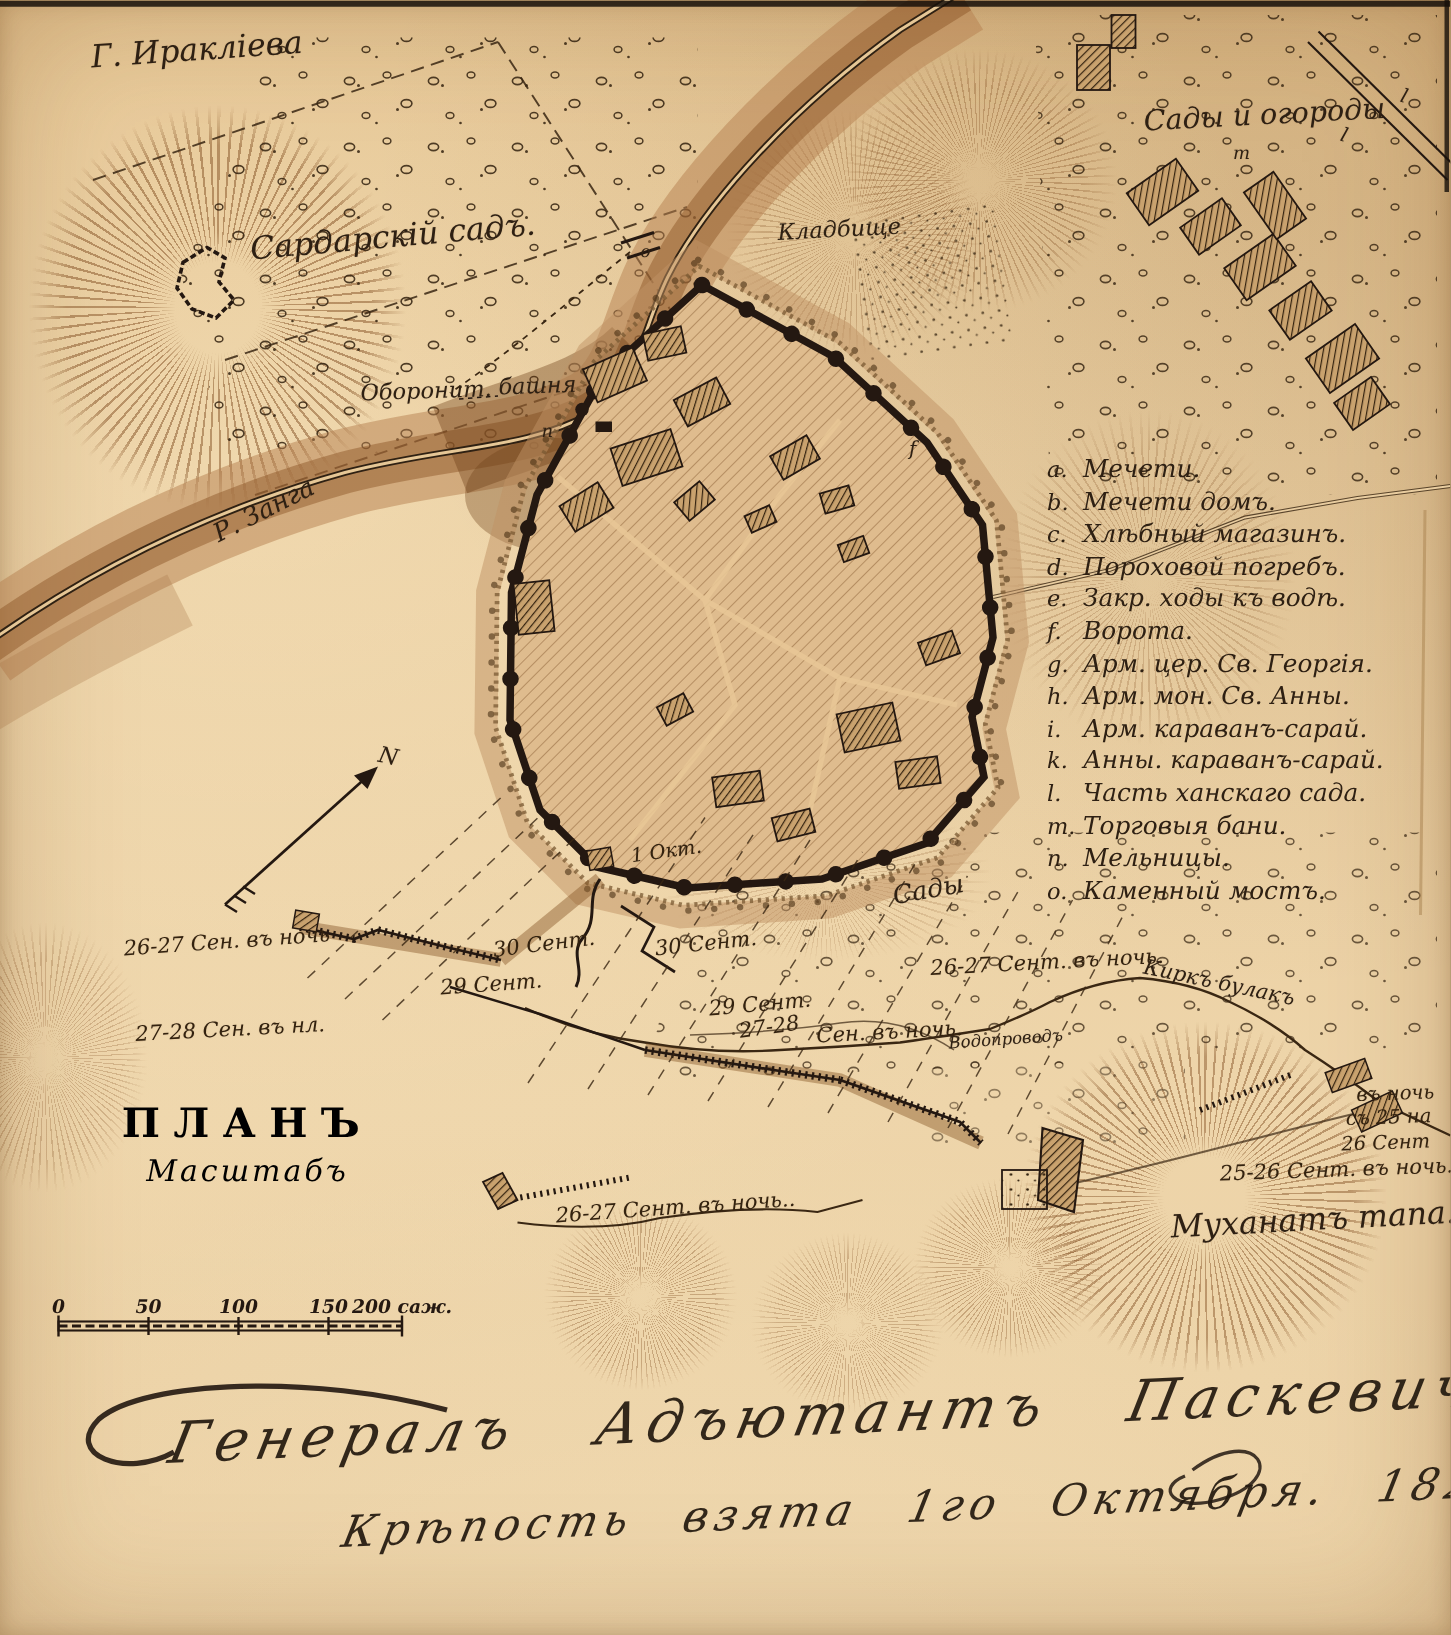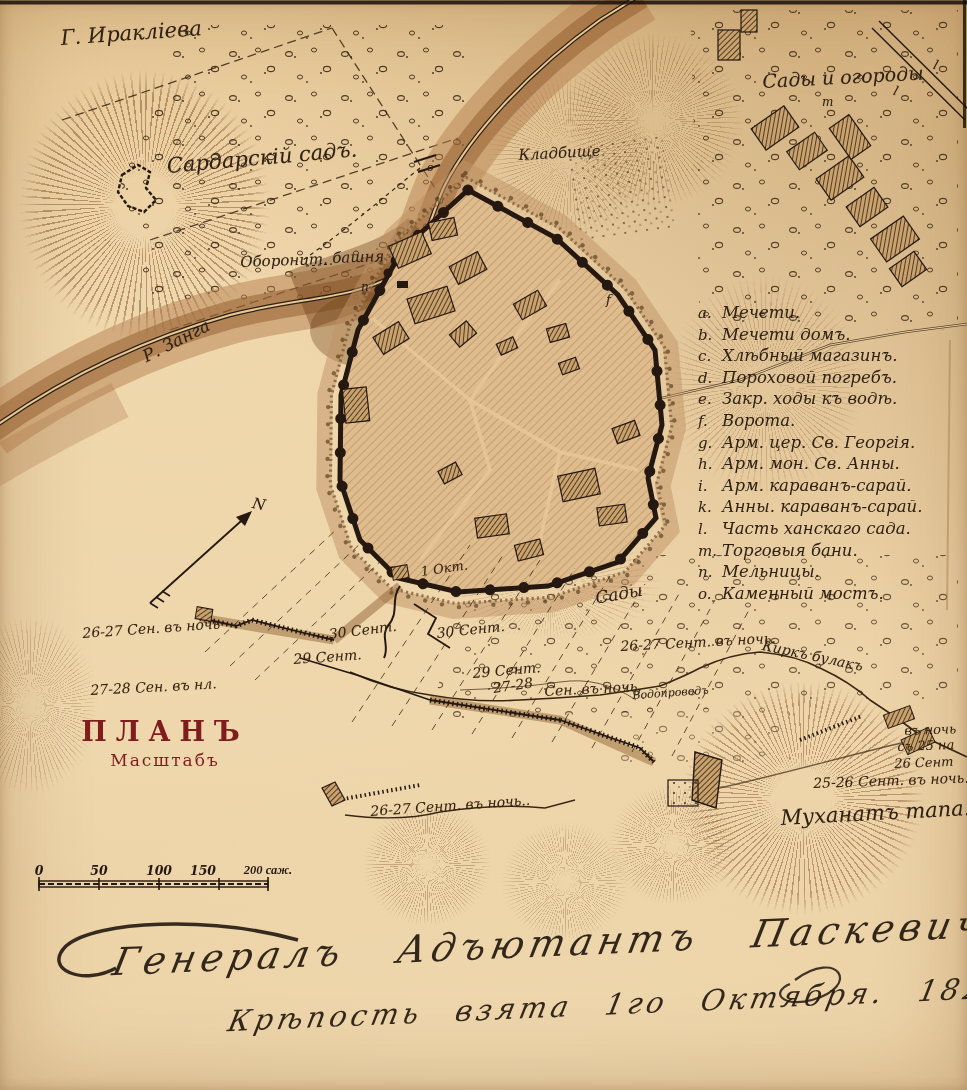--- a/index.html
+++ b/index.html
@@ -34,26 +34,26 @@
   .map-label{position:absolute;font-style:italic;color:#2e2013;white-space:nowrap;
     transform-origin:left top;line-height:1;text-shadow:0 0 1px rgba(60,30,5,.15);}
   .siege{color:#33220f;}
   .letter{color:#2e2013;}
   
   .legend{position:absolute;left:698px;top:303px;width:265px;}
   .lg-row{display:flex;align-items:baseline;height:21.6px;font-style:italic;
     font-size:16.5px;color:#2e2013;}
   .lg-key{width:24px;font-size:15px;}
   
-  .titleblock{position:absolute;left:22px;top:716px;width:286px;text-align:center;color:#7f1d1d;}
+  .titleblock{position:absolute;left:22px;top:734px;width:286px;text-align:center;color:#000000;}
   .t1{font-weight:bold;font-size:27px;letter-spacing:9px;}
   .t2{font-weight:bold;font-size:24px;letter-spacing:1px;margin-top:4px;}
   .t3{font-style:italic;font-size:17.5px;margin-top:7px;}
   .t4{font-style:italic;font-size:17.5px;margin-top:3px;}
-  .t5{font-size:17px;margin-top:3px;letter-spacing:2px;}
+  .t5{font-style:italic;font-size:20px;margin-top:3px;letter-spacing:2px;}
   .tick{position:absolute;top:863px;transform:translateX(-50%);font-size:12.5px;
     font-style:italic;font-weight:bold;color:#241811;white-space:nowrap;}
   
   .hand{position:absolute;font-style:italic;color:#241a10;white-space:nowrap;
     transform:rotate(-2.5deg) skewX(-14deg);transform-origin:left top;opacity:.93;}
   .sig1{left:118px;top:940px;font-size:38px;letter-spacing:5px;word-spacing:36px;}
   .sig2{left:232px;top:1004px;font-size:29px;letter-spacing:4px;word-spacing:20px;}
 </style>
 </head>
 <body>
@@ -361,19 +361,19 @@
     </div>
 
   <div class="titleblock">
     <div class="t1">ПЛАНЪ</div>
     <div class="t5">Масштабъ</div>
   </div>
   <div id="scale-ticks">
       <span class="tick" style="left: 39px;">0</span>
       <span class="tick" style="left: 99px;">50</span>
       <span class="tick" style="left: 159px;">100</span>
-      <span class="tick" style="left: 203px; text-align: right;">150</span>
-      <span class="tick" style="left: 268px; font-family: Liberation Serif, serif;">200 саж.</span>
+      <span class="tick" style="left: 219px; text-align: right;">150</span>
+      <span class="tick" style="left: 268px;">200 саж.</span>
     </div>
 
   <div class="sig1 hand">Генералъ Адъютантъ Паскевичъ</div>
   <div class="sig2 hand">Крѣпость взята 1го Октября. 1827. —</div>
 </div>
 
 </body></html>

